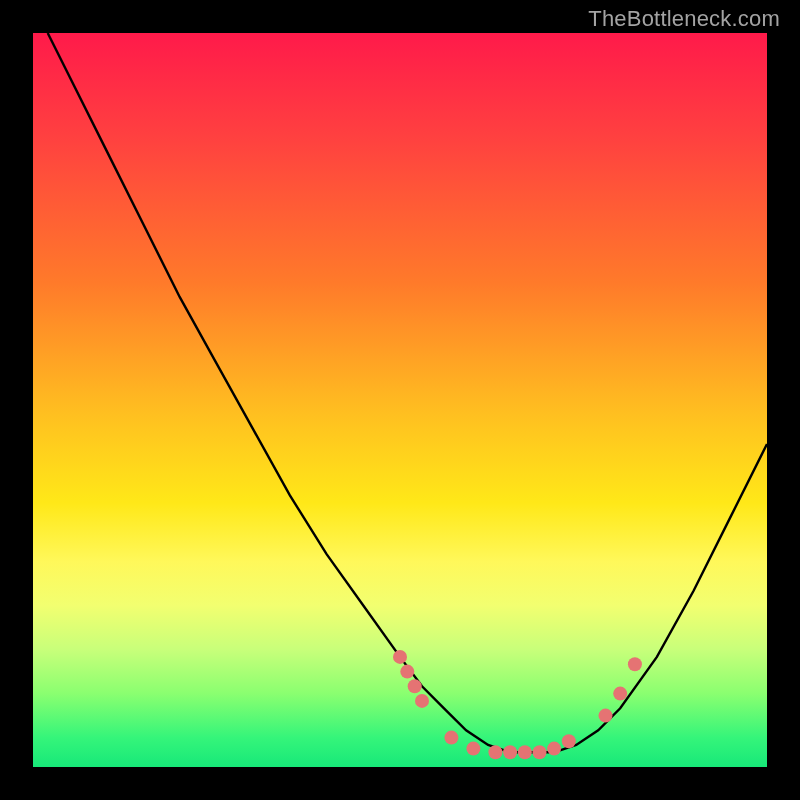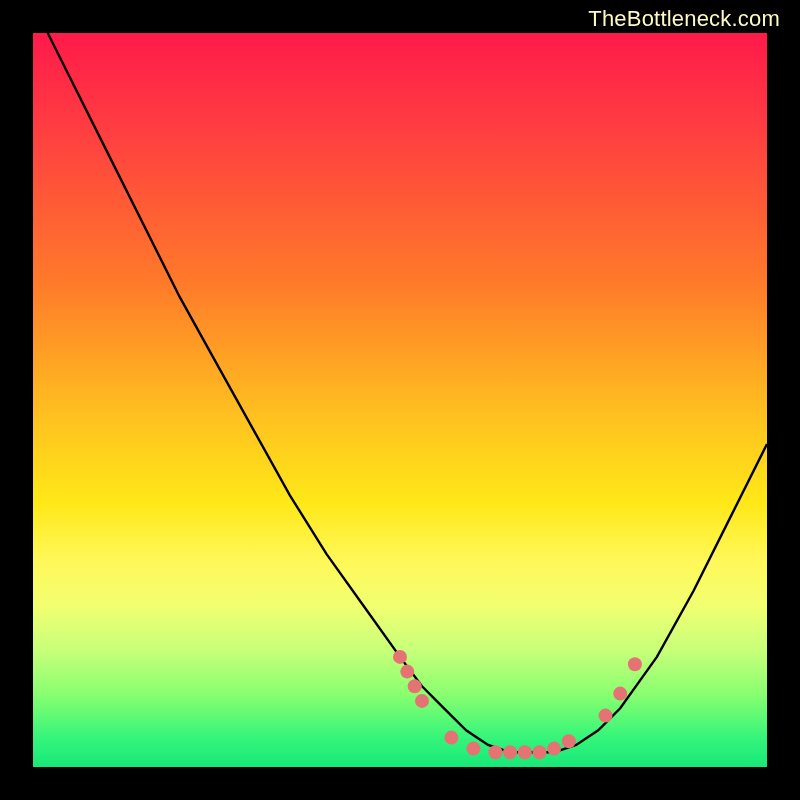--- a/index.html
+++ b/index.html
@@ -39,21 +39,21 @@
       #35f57a 96%,
       #17e879 100%
     );
   }
   .watermark {
     position: absolute;
     top: 6px;
     right: 20px;
     font-family: Arial, Helvetica, sans-serif;
     font-size: 22px;
-    color: #fef9c3;
+    color: #a3a3a3;
     letter-spacing: 0.2px;
   }
   svg.curve {
     position: absolute;
     left: 33px;
     top: 33px;
     width: 734px;
     height: 734px;
     overflow: visible;
   }

